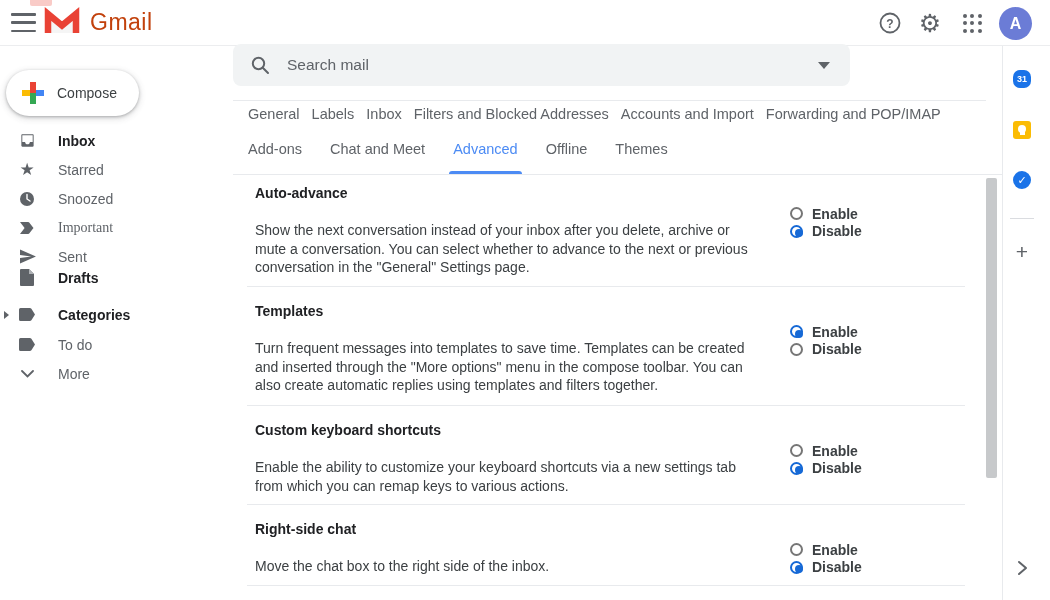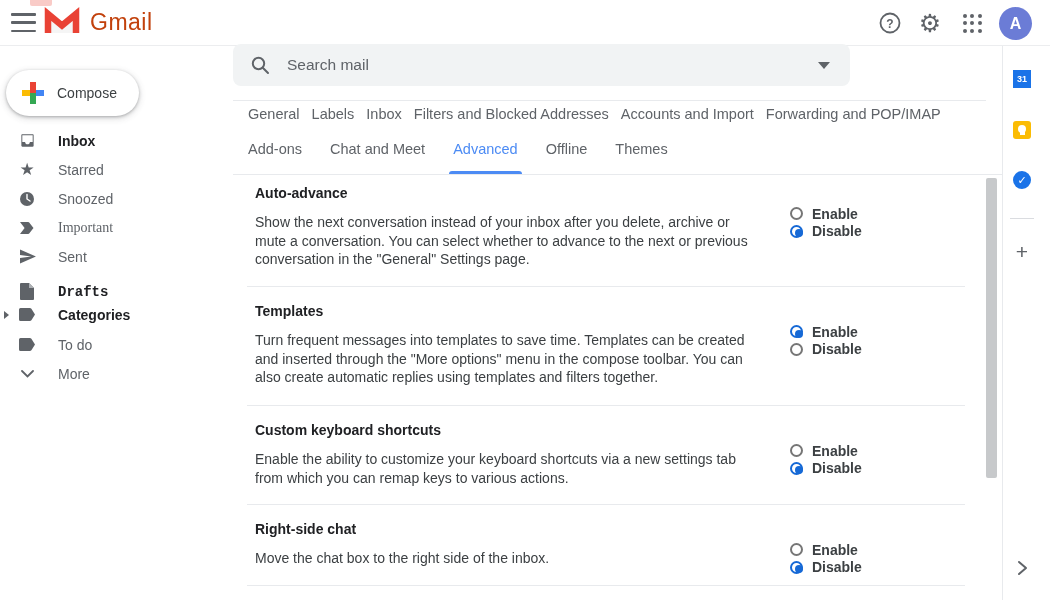--- a/index.html
+++ b/index.html
@@ -52,38 +52,38 @@
   .hdiv { position:absolute; background:#e8eaed; height:1px; }
   .tabs-row { position:absolute; display:flex; }
   .tab { position:relative; font-size:14.5px; color:#5f6368; padding:0 1px; height:100%;
     display:flex; align-items:flex-start; cursor:pointer; white-space:nowrap; }
   .tab.active { color:#4c8bf4; font-weight:500; }
   .tab.active::after { content:""; position:absolute; left:-3px; right:-3px; bottom:0;
     height:3px; background:#4c8bf4; border-radius:3px 3px 0 0; }
 
   .section { position:absolute; left:255px; width:745px; }
   .sec-title { font-size:14px; font-weight:700; color:#202124; }
-  .sec-desc { margin-top:12px; width:500px; font-size:14px; line-height:18.5px; color:#3c4043; }
+  .sec-desc { margin-top:20px; width:500px; font-size:14px; line-height:18.5px; color:#3c4043; }
   .radio-group { position:absolute; left:535px; top:20px; }
   .radio-row { display:flex; align-items:center; height:17.5px; cursor:pointer; }
   .radio { width:13px; height:13px; border-radius:50%; border:2px solid #767676;
     background:#fff; position:relative; flex:none; }
   .radio.checked { border-color:#1669d6; }
   .radio.checked::after { content:""; position:absolute; left:2.5px; top:2.5px;
     width:8px; height:8px; border-radius:50%; background:#1669d6; }
   .radio-label { margin-left:9px; font-size:14px; font-weight:700; color:#3c4043; }
 
   .scrollbar { position:absolute; left:986px; top:178px; width:11px; height:300px;
     background:#c7c9cb; border-radius:2px; cursor:pointer; }
 
   
   .side-panel-border { position:absolute; left:1002px; top:46px; width:1px; height:554px;
     background:#e8eaed; }
   .sp-icon { position:absolute; left:1013px; width:18px; height:18px; cursor:pointer; }
-  .cal-icon { background:#1a73e8; border-radius:0; color:#fff; font-size:9px; font-weight:700;
+  .cal-icon { background:#1a73e8; border-radius:7px; color:#fff; font-size:9px; font-weight:700;
     display:flex; align-items:center; justify-content:center; }
   .keep-icon { background:#fbbc04; border-radius:3px; position:relative; }
   .keep-icon::after { content:""; position:absolute; left:5px; top:3.5px; width:8px; height:8px;
     border-radius:50%; background:#fff; }
   .keep-icon::before { content:""; position:absolute; left:6.5px; top:11px; width:5px; height:3px;
     background:#fff; z-index:1; }
   .tasks-icon { background:#1a73e8; border-radius:50%; color:#fff; font-size:11px; font-weight:700;
     display:flex; align-items:center; justify-content:center; }
   .sp-div { position:absolute; left:1010px; top:218px; width:24px; height:1px; background:#dadce0; }
   .sp-plus { position:absolute; left:1012px; top:242px; width:20px; height:20px; color:#5f6368;
@@ -182,21 +182,21 @@
   <span class="lbl">Important</span>
 </div>
 <div class="side-item" style="top:242px;">
   <span class="icn">
     <svg width="17" height="15" viewBox="0 0 18 16">
         <path d="M1 15.5L18 8 1 .5v5.8L13 8 1 9.7v5.8z" fill="#5f6368"></path>
       </svg>
   </span>
   <span class="lbl">Sent</span>
 </div>
-<div class="side-item bold" style="top:277px;font-family:Liberation Mono, monospace;">
+<div class="side-item bold" style="top:263px;">
   <span class="icn">
     <svg width="14" height="17" viewBox="0 0 14 17">
         <path d="M1 0h8l5 5v11a1 1 0 0 1-1 1H1a1 1 0 0 1-1-1V1a1 1 0 0 1 1-1z" fill="#5f6368"></path>
         <path d="M9 0l5 5H9V0z" fill="#aeb1b5"></path>
       </svg>
   </span>
   <span class="lbl">Drafts</span>
 </div>
 <div class="side-item bold" style="top:300px;">
   <span class="expander"></span>

